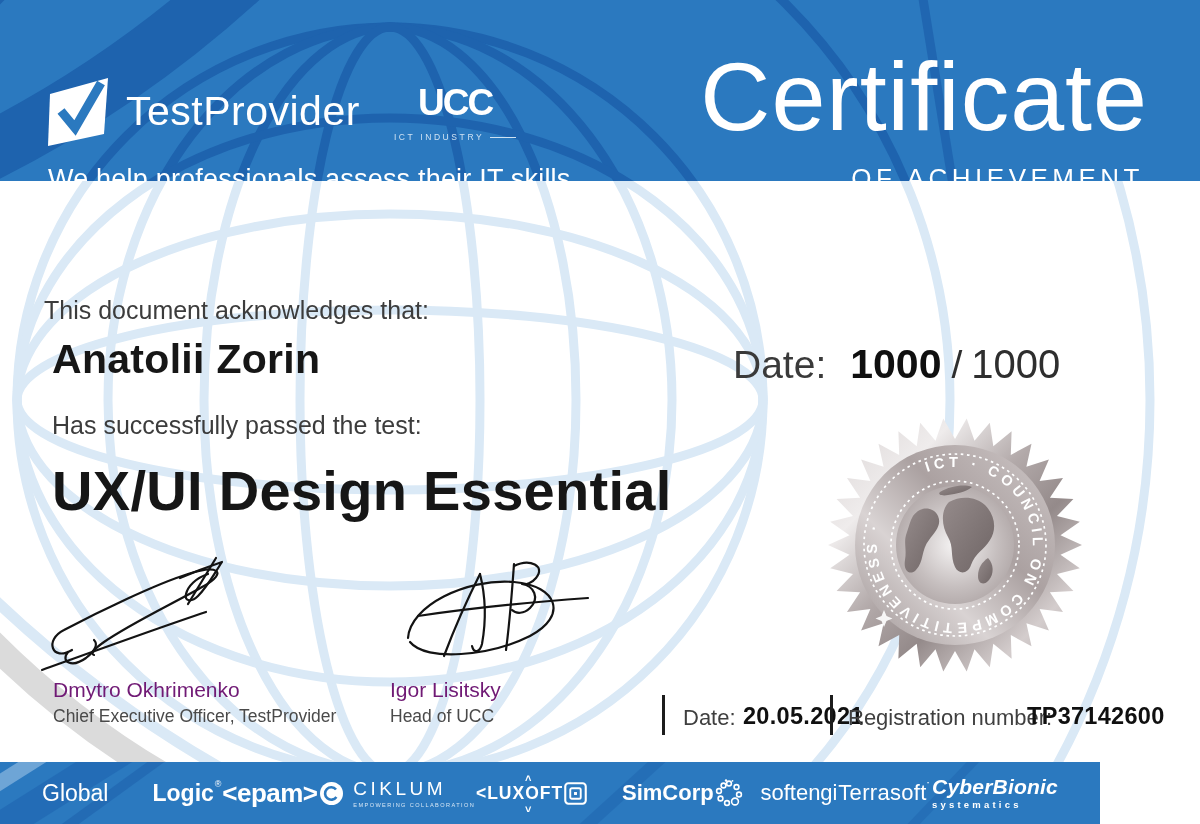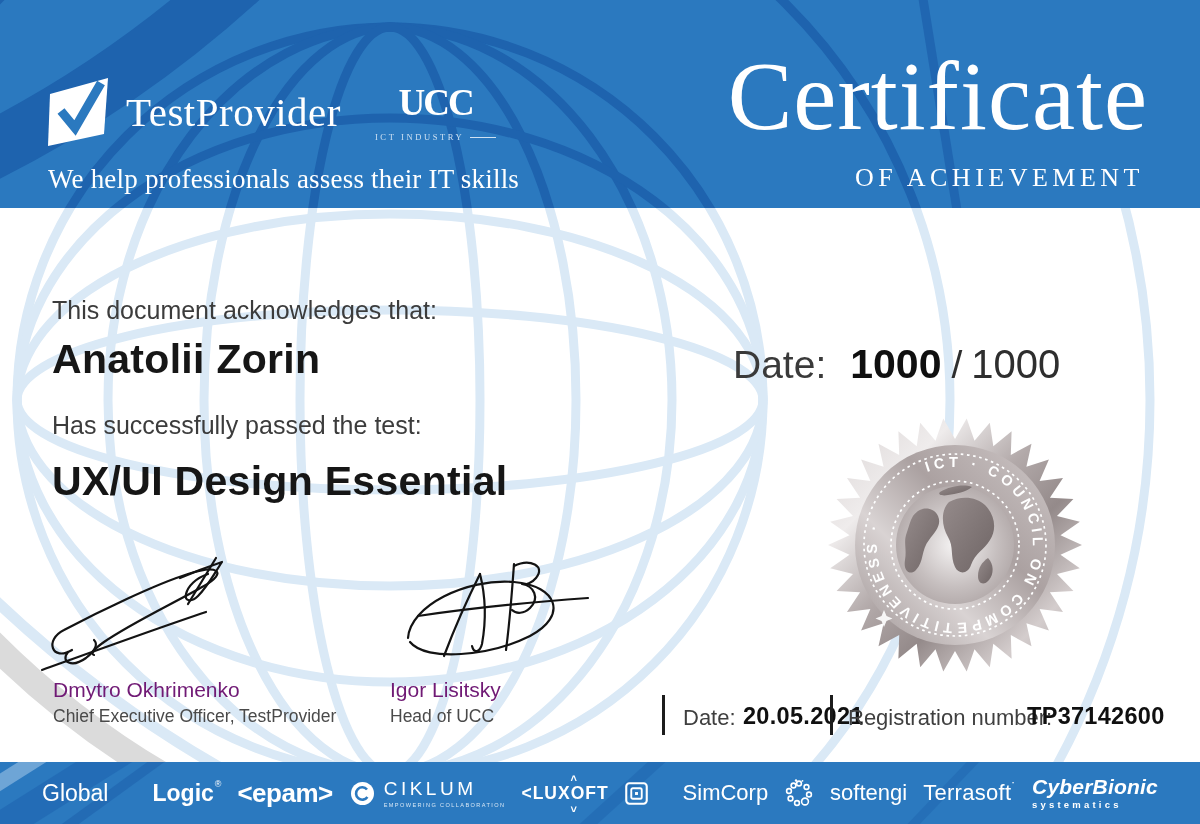--- a/index.html
+++ b/index.html
@@ -4,79 +4,79 @@
 <style>
   html,body{margin:0;padding:0;background:#e8e8e8;}
   body{font-family:"Liberation Sans",sans-serif;-webkit-font-smoothing:antialiased;}
   .page{position:relative;width:1200px;height:824px;background:#ffffff;overflow:hidden;margin:0 auto;}
   .abs{position:absolute;}
 
   
   .bg-svg{position:absolute;left:0;top:0;z-index:0;}
 
   
-  .header{position:absolute;left:0;top:0;width:1200px;height:208px;background:#2B79BF;z-index:1;overflow:hidden;font-family:Liberation Serif, serif;}
+  .header{position:absolute;left:0;top:0;width:1200px;height:181px;background:#2B79BF;z-index:1;overflow:hidden;}
   .header svg.header-globe{position:absolute;left:0;top:0;}
   .header-content{position:absolute;inset:0;z-index:2;}
   .brand-row{position:absolute;left:46px;top:72px;display:flex;align-items:flex-start;}
   .brand-mark{width:66px;height:76px;}
   .brand-name{color:#fff;font-size:41px;font-weight:400;letter-spacing:.5px;margin-left:14px;margin-top:16px;}
   .ucc{margin-left:34px;margin-top:12px;display:flex;flex-direction:column;align-items:center;}
   .ucc-name{color:#fff;font-size:37px;font-weight:700;letter-spacing:-2px;line-height:1;}
   .ucc-caption{color:#cfe2f3;font-size:8.5px;letter-spacing:2.6px;margin-top:11px;border-bottom:0;display:flex;align-items:center;gap:6px;}
   .ucc-caption:after{content:"";display:inline-block;width:26px;height:1px;background:#cfe2f3;}
   .tagline{position:absolute;left:48px;top:164px;color:#fff;font-size:27px;font-weight:400;letter-spacing:.2px;}
   .cert-title{position:absolute;right:52px;top:46px;color:#fff;font-size:97px;font-weight:300;letter-spacing:1px;line-height:1.05;text-align:right;}
   .cert-subtitle{position:absolute;right:56px;top:163px;color:#ffffff;font-size:26px;font-weight:400;letter-spacing:4.5px;text-align:right;}
 
   
   .content{position:absolute;inset:0;z-index:2;}
   .label-text{color:#3C3C3C;font-size:25px;font-weight:400;}
-  .ack{left:52px;top:296px;}
+  .ack{left:44px;top:296px;}
   .recipient{left:52px;top:336px;color:#161616;font-size:41px;font-weight:700;letter-spacing:.3px;}
   .passed{left:52px;top:411px;}
-  .testname{left:52px;top:458px;color:#161616;font-size:41px;font-weight:700;letter-spacing:.3px;}
+  .testname{left:52px;top:458px;color:#161616;font-size:56px;font-weight:700;letter-spacing:.3px;}
   .score-row{left:733px;top:341px;display:flex;align-items:baseline;}
   .score-label{color:#3A3A3A;font-size:39px;font-weight:400;}
   .score-value{color:#0f0f0f;font-size:41px;font-weight:700;margin-left:24px;}
   .score-sep{color:#2e2e2e;font-size:39px;font-weight:400;margin-left:10px;}
   .score-max{color:#2e2e2e;font-size:40px;font-weight:400;margin-left:9px;}
 
   
   .seal{left:828px;top:418px;width:254px;height:254px;}
 
   
   .sig-svg path{fill:none;stroke:#131313;stroke-width:2.2;stroke-linecap:round;stroke-linejoin:round;}
   .sig-name{color:#701a75;font-size:21px;font-weight:400;}
   .sig-role{color:#4A4A4A;font-size:17.5px;font-weight:400;}
 
   
   .vbar{width:3px;height:40px;background:#1c1c1c;}
   .meta-label{color:#3F3F3F;font-size:22px;font-weight:400;}
   .meta-value{color:#101010;font-size:23.5px;font-weight:700;letter-spacing:.3px;}
 
   
-  .footer{position:absolute;left:0;top:762px;width:1200px;height:62px;background:#2B79BF;z-index:1;overflow:hidden;}
+  .footer{position:absolute;left:0;top:762px;width:1100px;height:62px;background:#2B79BF;z-index:1;overflow:hidden;}
   .footer-deco{position:absolute;left:0;top:0;}
   .footer-logos{position:absolute;inset:0;display:flex;align-items:center;justify-content:space-between;padding:0 42px;z-index:2;}
   .partner{color:#fff;display:flex;align-items:center;white-space:nowrap;}
   .gl-light{font-size:23px;font-weight:400;}
   .gl-bold{font-size:23px;font-weight:700;padding-left:44px;}
   .gl-reg{font-size:9px;vertical-align:super;margin-left:1px;position:relative;top:-9px;}
   .epam{font-size:26px;font-weight:700;letter-spacing:-.5px;}
   .ciklum-box{display:flex;align-items:center;gap:8px;}
   .ciklum-col{display:flex;flex-direction:column;}
   .ciklum-name{font-size:19px;font-weight:400;letter-spacing:3.5px;}
   .ciklum-tag{font-size:5.6px;letter-spacing:1.4px;color:#d7e7f5;margin-top:2px;}
   .luxoft{position:relative;font-size:17.5px;font-weight:700;letter-spacing:1px;}
   .luxoft .caret{position:absolute;left:49px;font-size:11px;font-weight:700;letter-spacing:0;}
   .luxoft .caret.up{top:-11px;}
   .luxoft .caret.down{bottom:-11px;}
   .simcorp-box{display:flex;align-items:center;gap:7px;}
-  .simcorp-name{font-size:22px;font-weight:400;margin-left:28px;}
+  .simcorp-name{font-size:22px;font-weight:700;margin-left:28px;}
   .softengi-box{display:flex;align-items:center;gap:16px;}
   .softengi-name{font-size:22px;font-weight:400;}
   .terrasoft{font-size:22px;font-weight:400;letter-spacing:.3px;justify-content:flex-end;}
   .terrasoft .tmark{font-size:13px;position:relative;top:-7px;}
   .cyber-col{display:flex;flex-direction:column;align-items:flex-start;line-height:1;}
   .cyber-main{font-size:21px;font-weight:700;font-style:italic;letter-spacing:.2px;}
   .cyber-sub{font-size:9.5px;font-weight:700;letter-spacing:3.2px;margin-top:3px;}
 </style>
 </head>
 <body>

